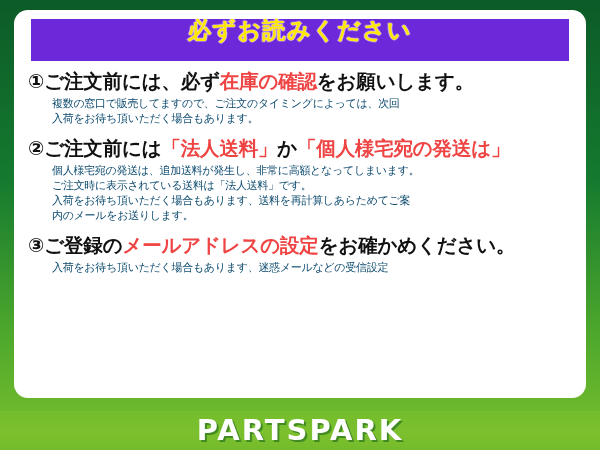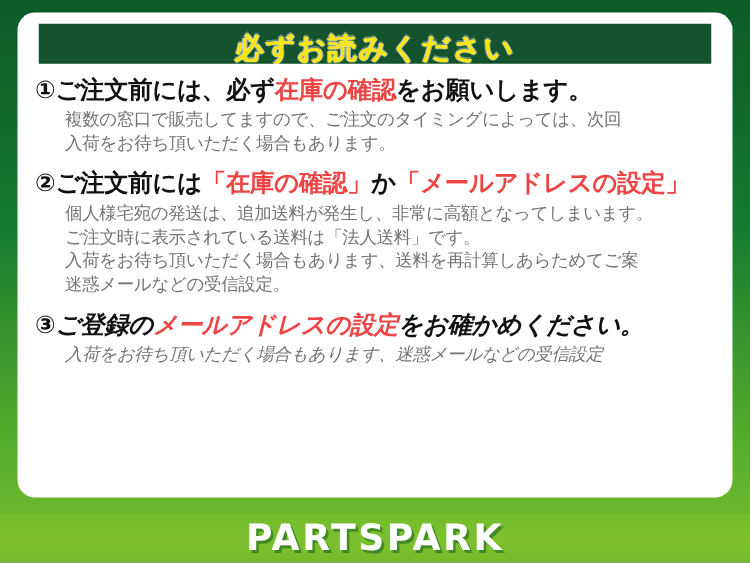--- a/index.html
+++ b/index.html
@@ -32,24 +32,24 @@
     bottom: 52px;
     background: #ffffff;
     border-radius: 14px;
     box-sizing: border-box;
     padding: 9px 11px 0 11px;
     overflow: hidden;
   }
 
   
   .banner {
-    height: 32px;
-    background: #14532d;
+    height: 42px;
+    background: #6d28d9;
     display: flex;
-    align-items: flex-end;
+    align-items: flex-start;
     justify-content: center;
     margin: 0 6px 9px 6px;
   }
   .banner-title {
     color: #ffe600;
     font-size: 23px;
     font-weight: bold;
     letter-spacing: 1.5px;
     line-height: 1;
     text-shadow:
@@ -59,21 +59,21 @@
        0 -1px 0 rgba(255,255,255,.35);
   }
 
   
   .items {
     padding: 0 3px;
   }
   .item {
     margin-bottom: 8px;
   }
-  .item:last-child { margin-bottom: 4px; font-style: italic; }
+  .item:last-child { margin-bottom: 4px; }
 
   .headline {
     font-size: 19.5px;
     font-weight: bold;
     color: #111111;
     line-height: 1.23;
     letter-spacing: -0.2px;
     white-space: nowrap;
   }
   .headline .num {
@@ -81,22 +81,22 @@
   }
   .headline .hl {
     color: #ef4444;
   }
   .headline .cont {
     display: block;
     padding-left: 20px;
   }
 
   .sub {
-    font-size: 14px;
-    color: #737373;
+    font-size: 11px;
+    color: #0c4a6e;
     line-height: 1.34;
     padding-left: 24px;
     margin-top: 3px;
     letter-spacing: -0.3px;
     white-space: nowrap;
   }
   .sub div { white-space: nowrap; }
 
   .gap-sm { margin-top: 11px; }
 
@@ -134,26 +134,26 @@
 
     <div class="items">
         <div class="item">
           <div class="headline"><span class="num">①</span><span>ご注文前には、必ず</span><span class="hl">在庫の確認</span><span>をお願いします。</span></div>
           <div class="sub">
             <div>複数の窓口で販売してますので、ご注文のタイミングによっては、次回</div>
             <div>入荷をお待ち頂いただく場合もあります。</div>
           </div>
         </div>
         <div class="item gap-sm">
-          <div class="headline"><span class="num">②</span><span>ご注文前には</span><span class="hl">「在庫の確認」</span><span>か</span><span class="hl">「メールアドレスの設定」</span></div>
+          <div class="headline"><span class="num">②</span><span>ご注文前には</span><span class="hl">「法人送料」</span><span>か</span><span class="hl">「個人様宅宛の発送は」</span></div>
           <div class="sub">
             <div>個人様宅宛の発送は、追加送料が発生し、非常に高額となってしまいます。</div>
             <div>ご注文時に表示されている送料は「法人送料」です。</div>
             <div>入荷をお待ち頂いただく場合もあります、送料を再計算しあらためてご案</div>
-            <div>迷惑メールなどの受信設定。</div>
+            <div>内のメールをお送りします。</div>
           </div>
         </div>
         <div class="item gap-sm">
           <div class="headline"><span class="num">③</span><span>ご登録の</span><span class="hl">メールアドレスの設定</span><span>をお確かめください。</span></div>
           <div class="sub">
             <div>入荷をお待ち頂いただく場合もあります、迷惑メールなどの受信設定</div>
           </div>
         </div>
       </div>
 

